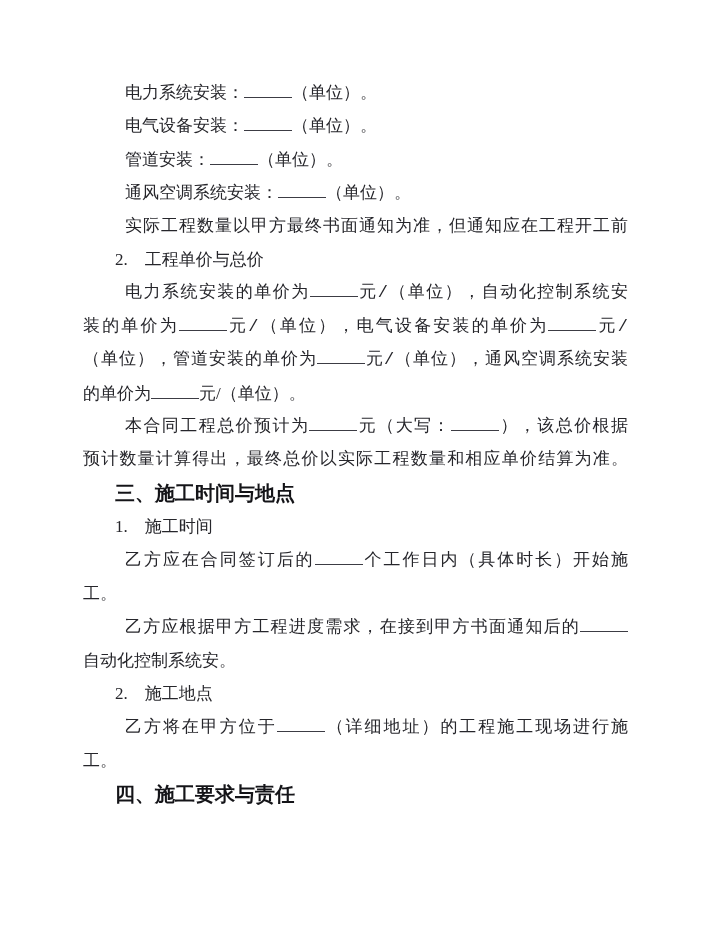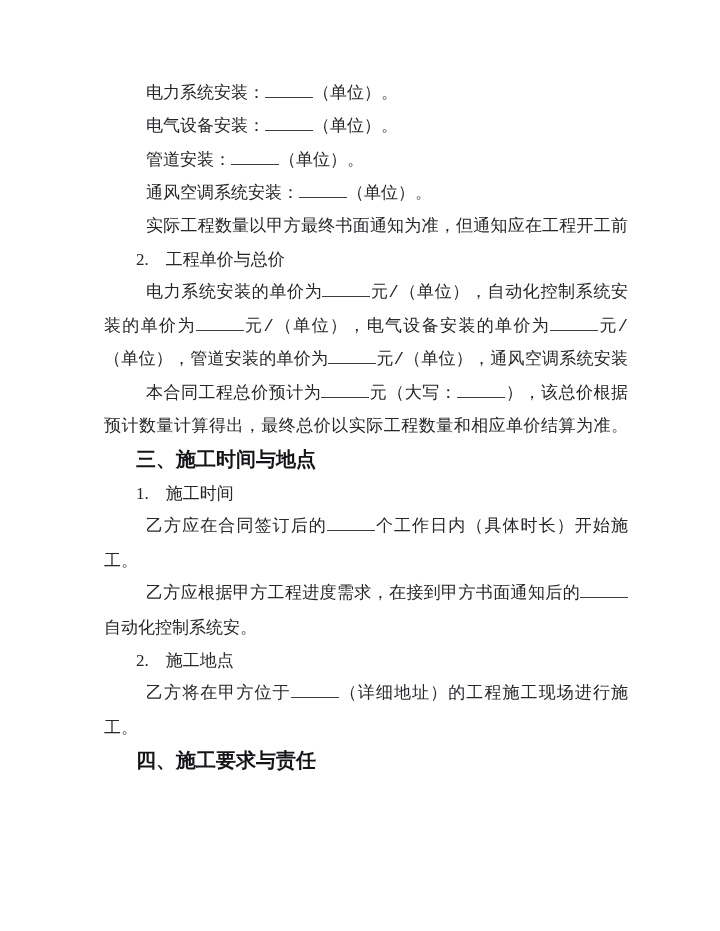--- a/index.html
+++ b/index.html
@@ -5,21 +5,21 @@
   html,body{margin:0;padding:0;background:#ffffff;}
   .page{
     position:relative;
     width:720px;height:931px;
     background:#ffffff;
     overflow:hidden;
     font-family:"Liberation Serif","DejaVu Serif",serif;
     color:#26262b;
   }
   .doc{
-    padding:76px 92px 0 104px; 
+    padding:76px 92px 0 83px; 
     font-size:17px;
     line-height:33.4px;
     letter-spacing:0;
   }
   .ln{min-height:33.4px;}
   .ind{text-indent:42px;}          
   .num{text-indent:32px;}          
   .fill{text-align:justify;text-align-last:justify;font-family:Liberation Mono, monospace;} 
   .hd{
     text-indent:32px;
@@ -42,20 +42,21 @@
   <div class="doc">
     <div class="ln ind">电力系统安装：<span class="blank"></span>（单位）。</div>
     <div class="ln ind">电气设备安装：<span class="blank"></span>（单位）。</div>
     <div class="ln ind">管道安装：<span class="blank"></span>（单位）。</div>
     <div class="ln ind">通风空调系统安装：<span class="blank"></span>（单位）。</div>
     <div class="ln ind fill">实际工程数量以甲方最终书面通知为准，但通知应在工程开工前</div>
     <div class="ln num">2.　工程单价与总价</div>
     <div class="ln ind fill">电力系统安装的单价为<span class="blank"></span>元/（单位），自动化控制系统安</div>
     <div class="ln fill">装的单价为<span class="blank"></span>元/（单位），电气设备安装的单价为<span class="blank"></span>元/</div>
     <div class="ln fill">（单位），管道安装的单价为<span class="blank"></span>元/（单位），通风空调系统安装</div>
+    <div class="ln">的单价为<span class="blank"></span>元/（单位）。</div>
     <div class="ln ind fill">本合同工程总价预计为<span class="blank"></span>元（大写：<span class="blank"></span>），该总价根据</div>
     <div class="ln fill">预计数量计算得出，最终总价以实际工程数量和相应单价结算为准。</div>
     <div class="ln hd">三、施工时间与地点</div>
     <div class="ln num">1.　施工时间</div>
     <div class="ln ind fill">乙方应在合同签订后的<span class="blank"></span>个工作日内（具体时长）开始施</div>
     <div class="ln">工。</div>
     <div class="ln ind fill">乙方应根据甲方工程进度需求，在接到甲方书面通知后的<span class="blank"></span></div>
     <div class="ln">自动化控制系统安。</div>
     <div class="ln num">2.　施工地点</div>
     <div class="ln ind fill">乙方将在甲方位于<span class="blank"></span>（详细地址）的工程施工现场进行施</div>

